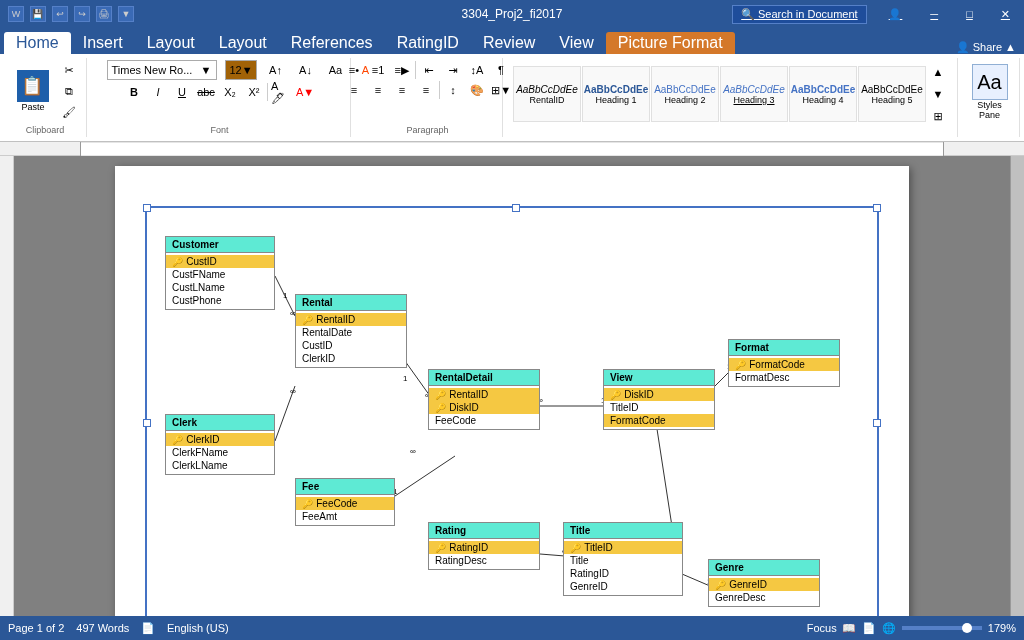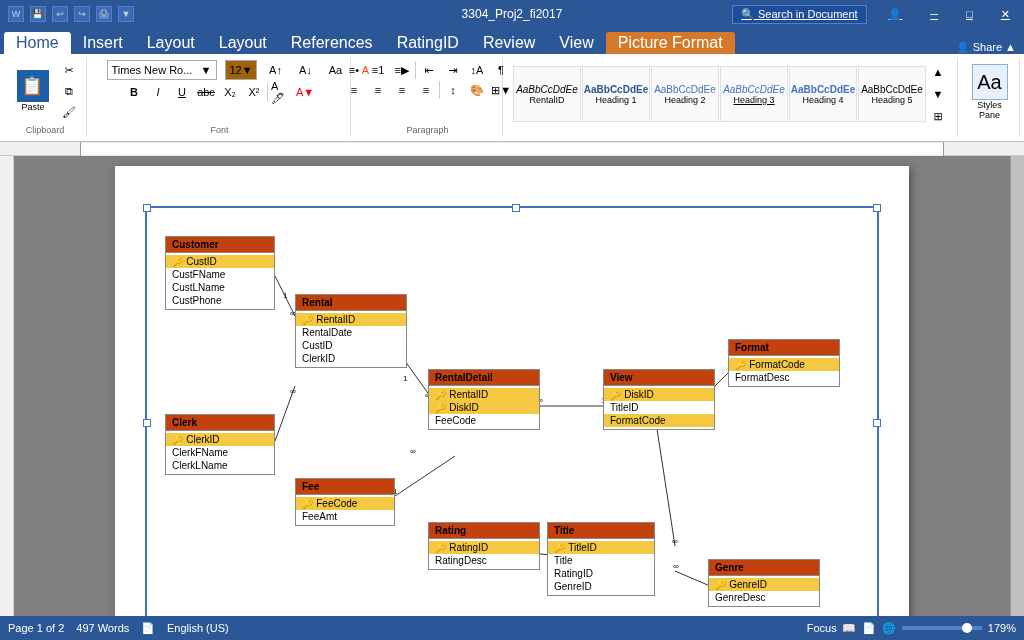--- a/index.html
+++ b/index.html
@@ -238,21 +238,21 @@
       right: 20px;
       bottom: 10px;
     }
     .erd-box {
       position: absolute;
       border: 1px solid #888;
       background: white;
       font-size: 10px;
     }
     .erd-box-title {
-      background: #c2410c;
+      background: #5eead4;
       padding: 2px 6px;
       font-weight: bold;
       border-bottom: 1px solid #888;
       font-size: 10px;
     }
     .erd-box-fields {
       padding: 2px 0;
     }
     .erd-field {
       padding: 1px 6px;
@@ -581,21 +581,21 @@
 
         <div class="erd-box" style="left:468px;top:183px;width:112px;">
           <div class="erd-box-title">View</div>
           <div class="erd-box-fields">
             <div class="erd-field pk"><span class="key-icon">🔑</span>DiskID</div>
             <div class="erd-field">TitleID</div>
             <div class="erd-field highlighted-field">FormatCode</div>
           </div>
         </div>
 
-        <div class="erd-box" style="left:412px;top:336px;width:108px;">
+        <div class="erd-box" style="left:428px;top:336px;width:120px;">
           <div class="erd-box-title">Title</div>
           <div class="erd-box-fields">
             <div class="erd-field pk"><span class="key-icon">🔑</span>TitleID</div>
             <div class="erd-field">Title</div>
             <div class="erd-field">RatingID</div>
             <div class="erd-field">GenreID</div>
           </div>
         </div>
 
         <div class="erd-box" style="left:593px;top:153px;width:112px;">

